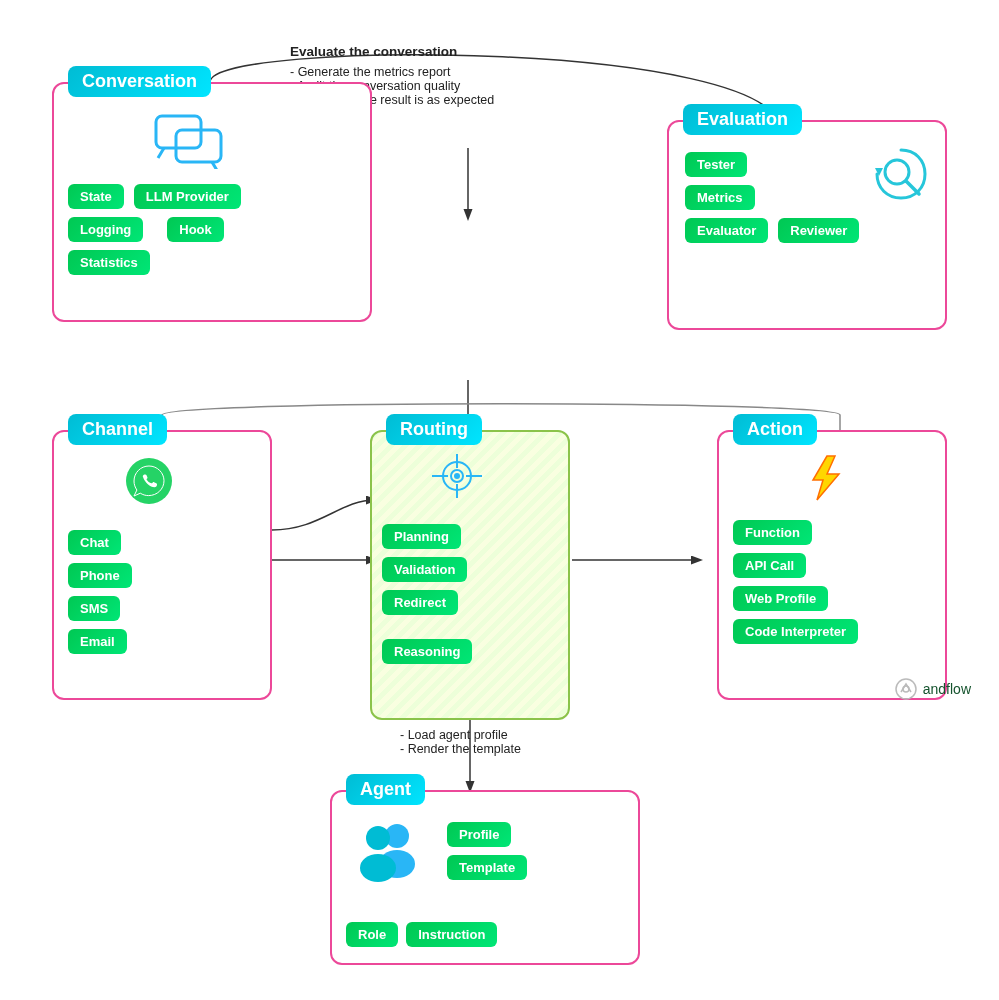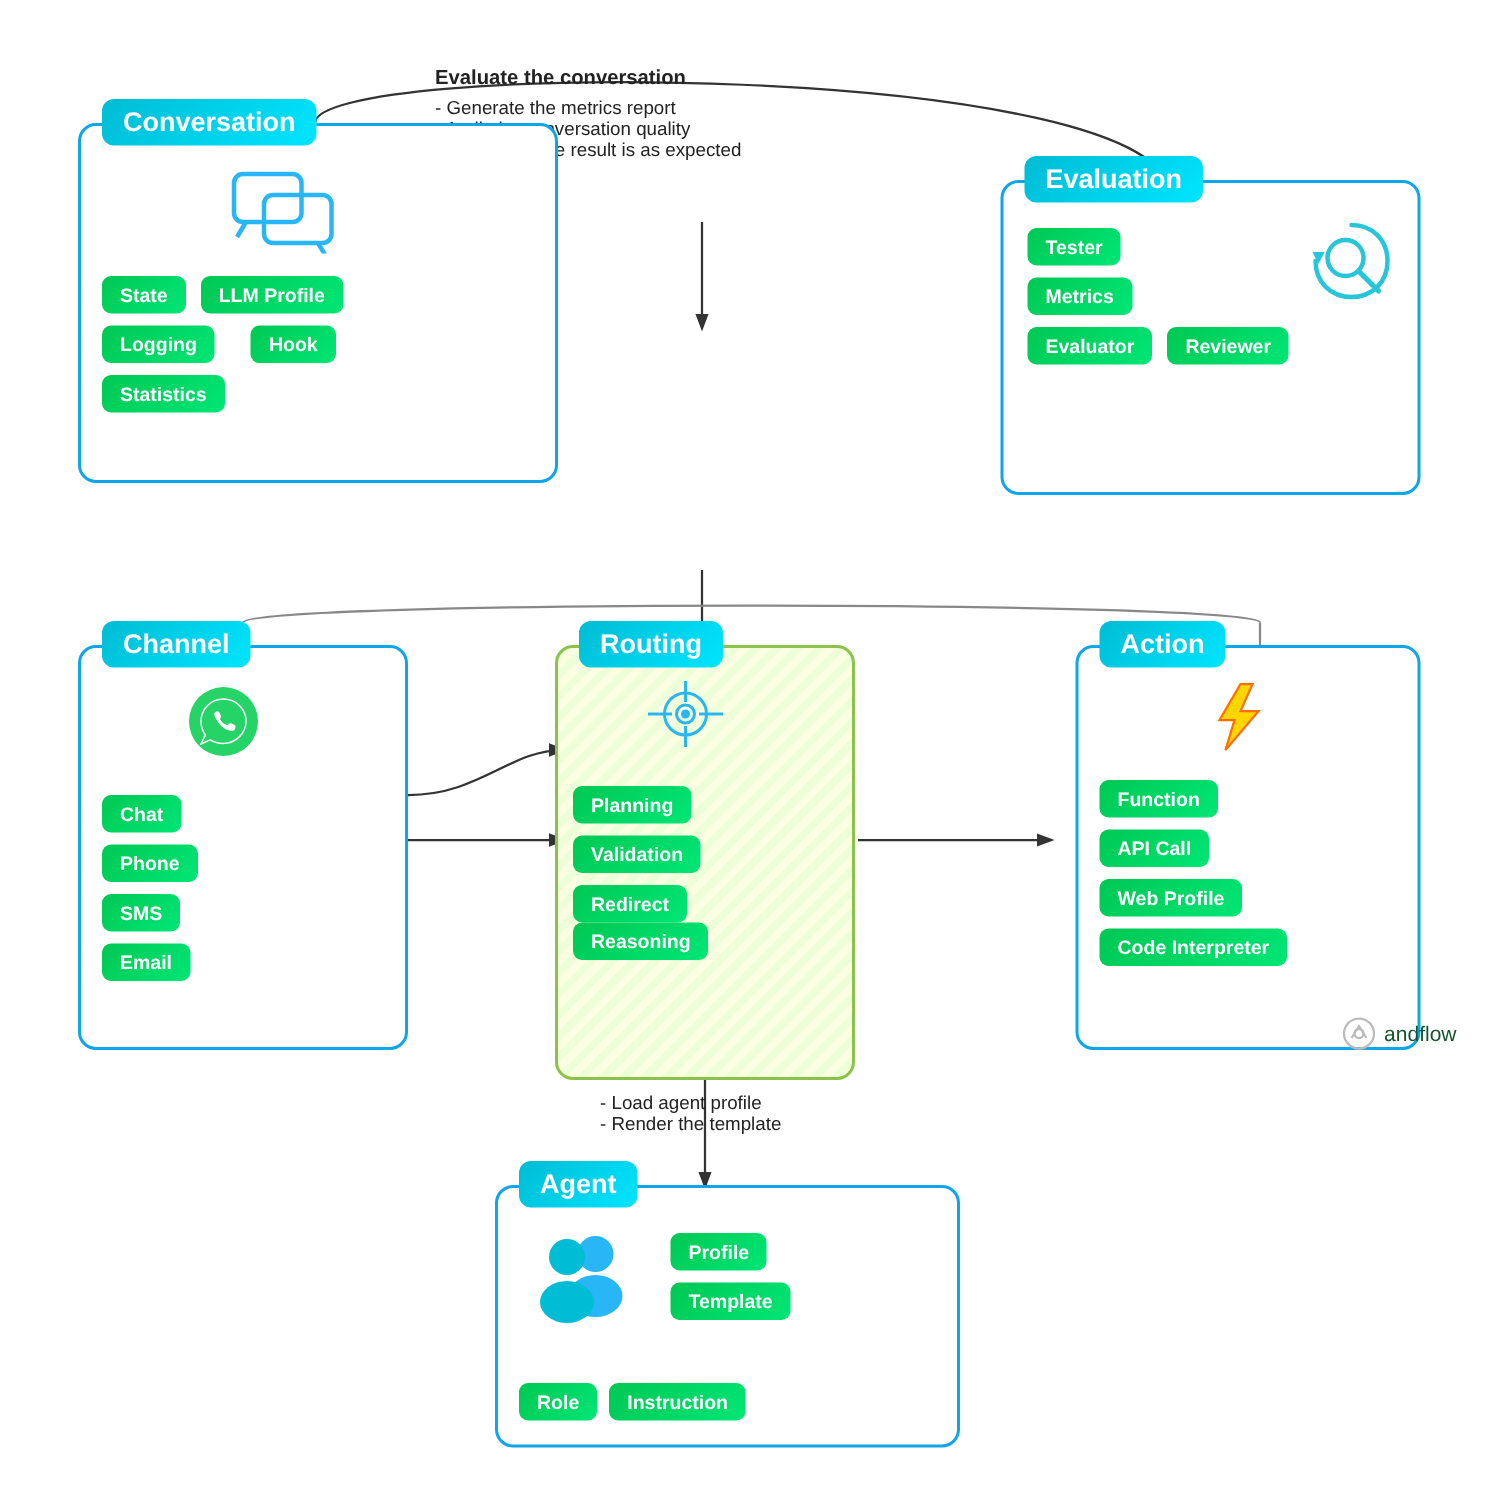--- a/index.html
+++ b/index.html
@@ -27,21 +27,21 @@
       border-radius: 6px;
       padding: 5px 12px;
       font-size: 13px;
       display: inline-block;
       white-space: nowrap;
     }
 
     
     .box {
       position: absolute;
-      border: 2px solid #0ea5e9;
+      border: 2px solid #ec4899;
       border-radius: 12px;
       background: #fff;
     }
 
     
     .box-title {
       position: absolute;
       background: linear-gradient(135deg, #00bcd4, #00e5ff);
       color: #fff;
       font-size: 18px;
@@ -213,21 +213,21 @@
         <rect x="2" y="2" width="45" height="32" rx="6" ry="6" fill="none" stroke="#29b6f6" stroke-width="3"></rect>
         <line x1="10" y1="34" x2="4" y2="44" stroke="#29b6f6" stroke-width="3"></line>
         <rect x="22" y="16" width="45" height="32" rx="6" ry="6" fill="none" stroke="#29b6f6" stroke-width="3"></rect>
         <line x1="58" y1="48" x2="64" y2="58" stroke="#29b6f6" stroke-width="3"></line>
       </svg>
     </div>
 
     <div style="position:absolute; top:100px; left:14px;">
       <div class="btn-row">
         <span class="green-btn">State</span>
-        <span class="green-btn">LLM Profile</span>
+        <span class="green-btn">LLM Provider</span>
       </div>
       <div class="btn-row" style="margin-top:8px;gap:24px;">
         <span class="green-btn">Logging</span>
         <span class="green-btn">Hook</span>
       </div>
       <div class="btn-row" style="margin-top:8px;">
         <span class="green-btn">Statistics</span>
       </div>
     </div>
   </div>
@@ -311,21 +311,21 @@
     <div style="position:absolute; top:84px; left:10px;">
       <div class="btn-row" style="margin-top:8px;">
         <span class="green-btn">Planning</span>
       </div>
       <div class="btn-row" style="margin-top:8px;">
         <span class="green-btn">Validation</span>
       </div>
       <div class="btn-row" style="margin-top:8px;">
         <span class="green-btn">Redirect</span>
       </div>
-      <div class="btn-row" style="margin-top:0;">
+      <div class="btn-row" style="margin-top:24px;">
         <span class="green-btn">Reasoning</span>
       </div>
     </div>
   </div>
 
   <div class="box" id="action-box">
     <div class="box-title">Action</div>
 
     <div style="position:absolute; top:20px; left:80px;">
       <svg width="52" height="52" viewBox="0 0 52 52">

